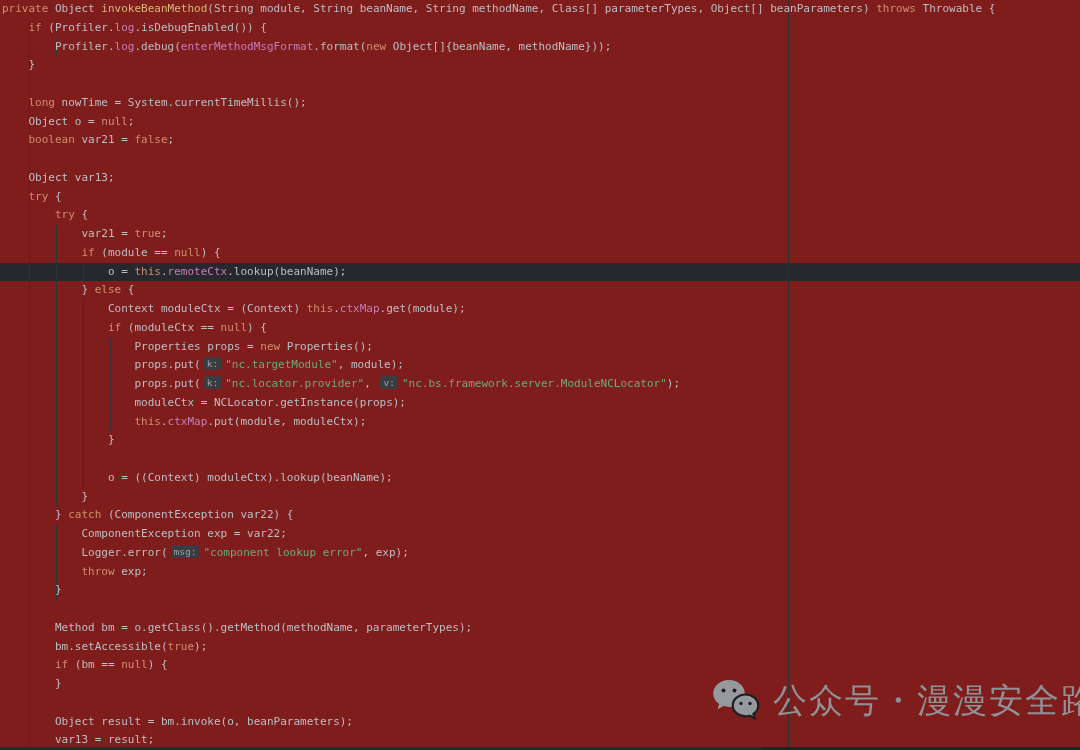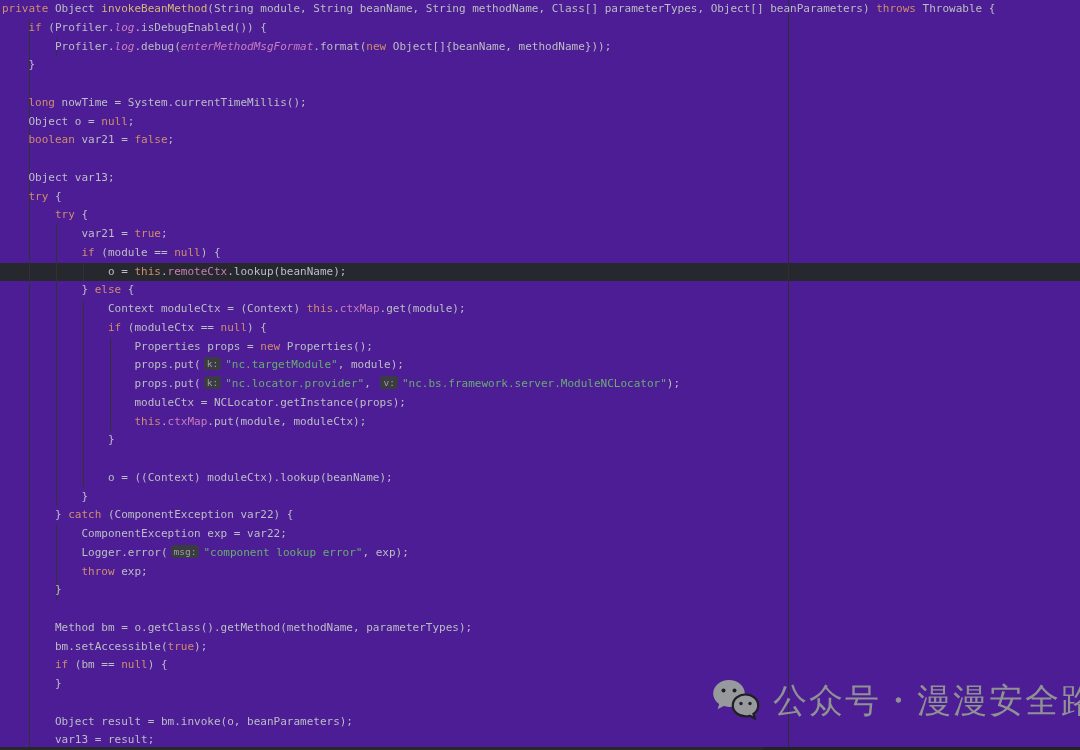--- a/index.html
+++ b/index.html
@@ -1,21 +1,21 @@
 <!DOCTYPE html>
 <html><head>
 <meta charset="utf-8">
 <style>
   html, body { margin: 0; padding: 0; background: #1e1f22; }
   .screen {
     position: relative;
     width: 1080px;
     height: 750px;
     overflow: hidden;
-    background: #4c1d95;
+    background: #7f1d1d;
     font-family: "DejaVu Sans Mono", monospace;
   }
   .editor { position: absolute; inset: 0; }
   .line-highlight {
     position: absolute;
     left: 0; width: 1080px;
     top: 262.5px; height: 18.75px;
     background: #26282e;
   }
   .indent-guide {
@@ -35,21 +35,21 @@
     font-size: 11px;
     line-height: 18.75px;
     white-space: pre;
     color: #bcbec4;
   }
   .code-line { height: 18.75px; }
   .tok-d  { color: #bcbec4; }
   .tok-k  { color: #cf8e6d; }
   .tok-s  { color: #6aab73; }
   .tok-f  { color: #c77dbb; margin-top: 45px; }
-  .tok-fs { color: #c77dbb; font-style: italic; }
+  .tok-fs { color: #c77dbb; }
   .tok-sm { color: #bcbec4; }
   .tok-m  { color: #d5b778; }
   .inlay {
     display: inline-block;
     background: #3a3c41;
     color: #9da0a6;
     font-size: 9.5px;
     line-height: 13px;
     height: 13px;
     border-radius: 3px;

